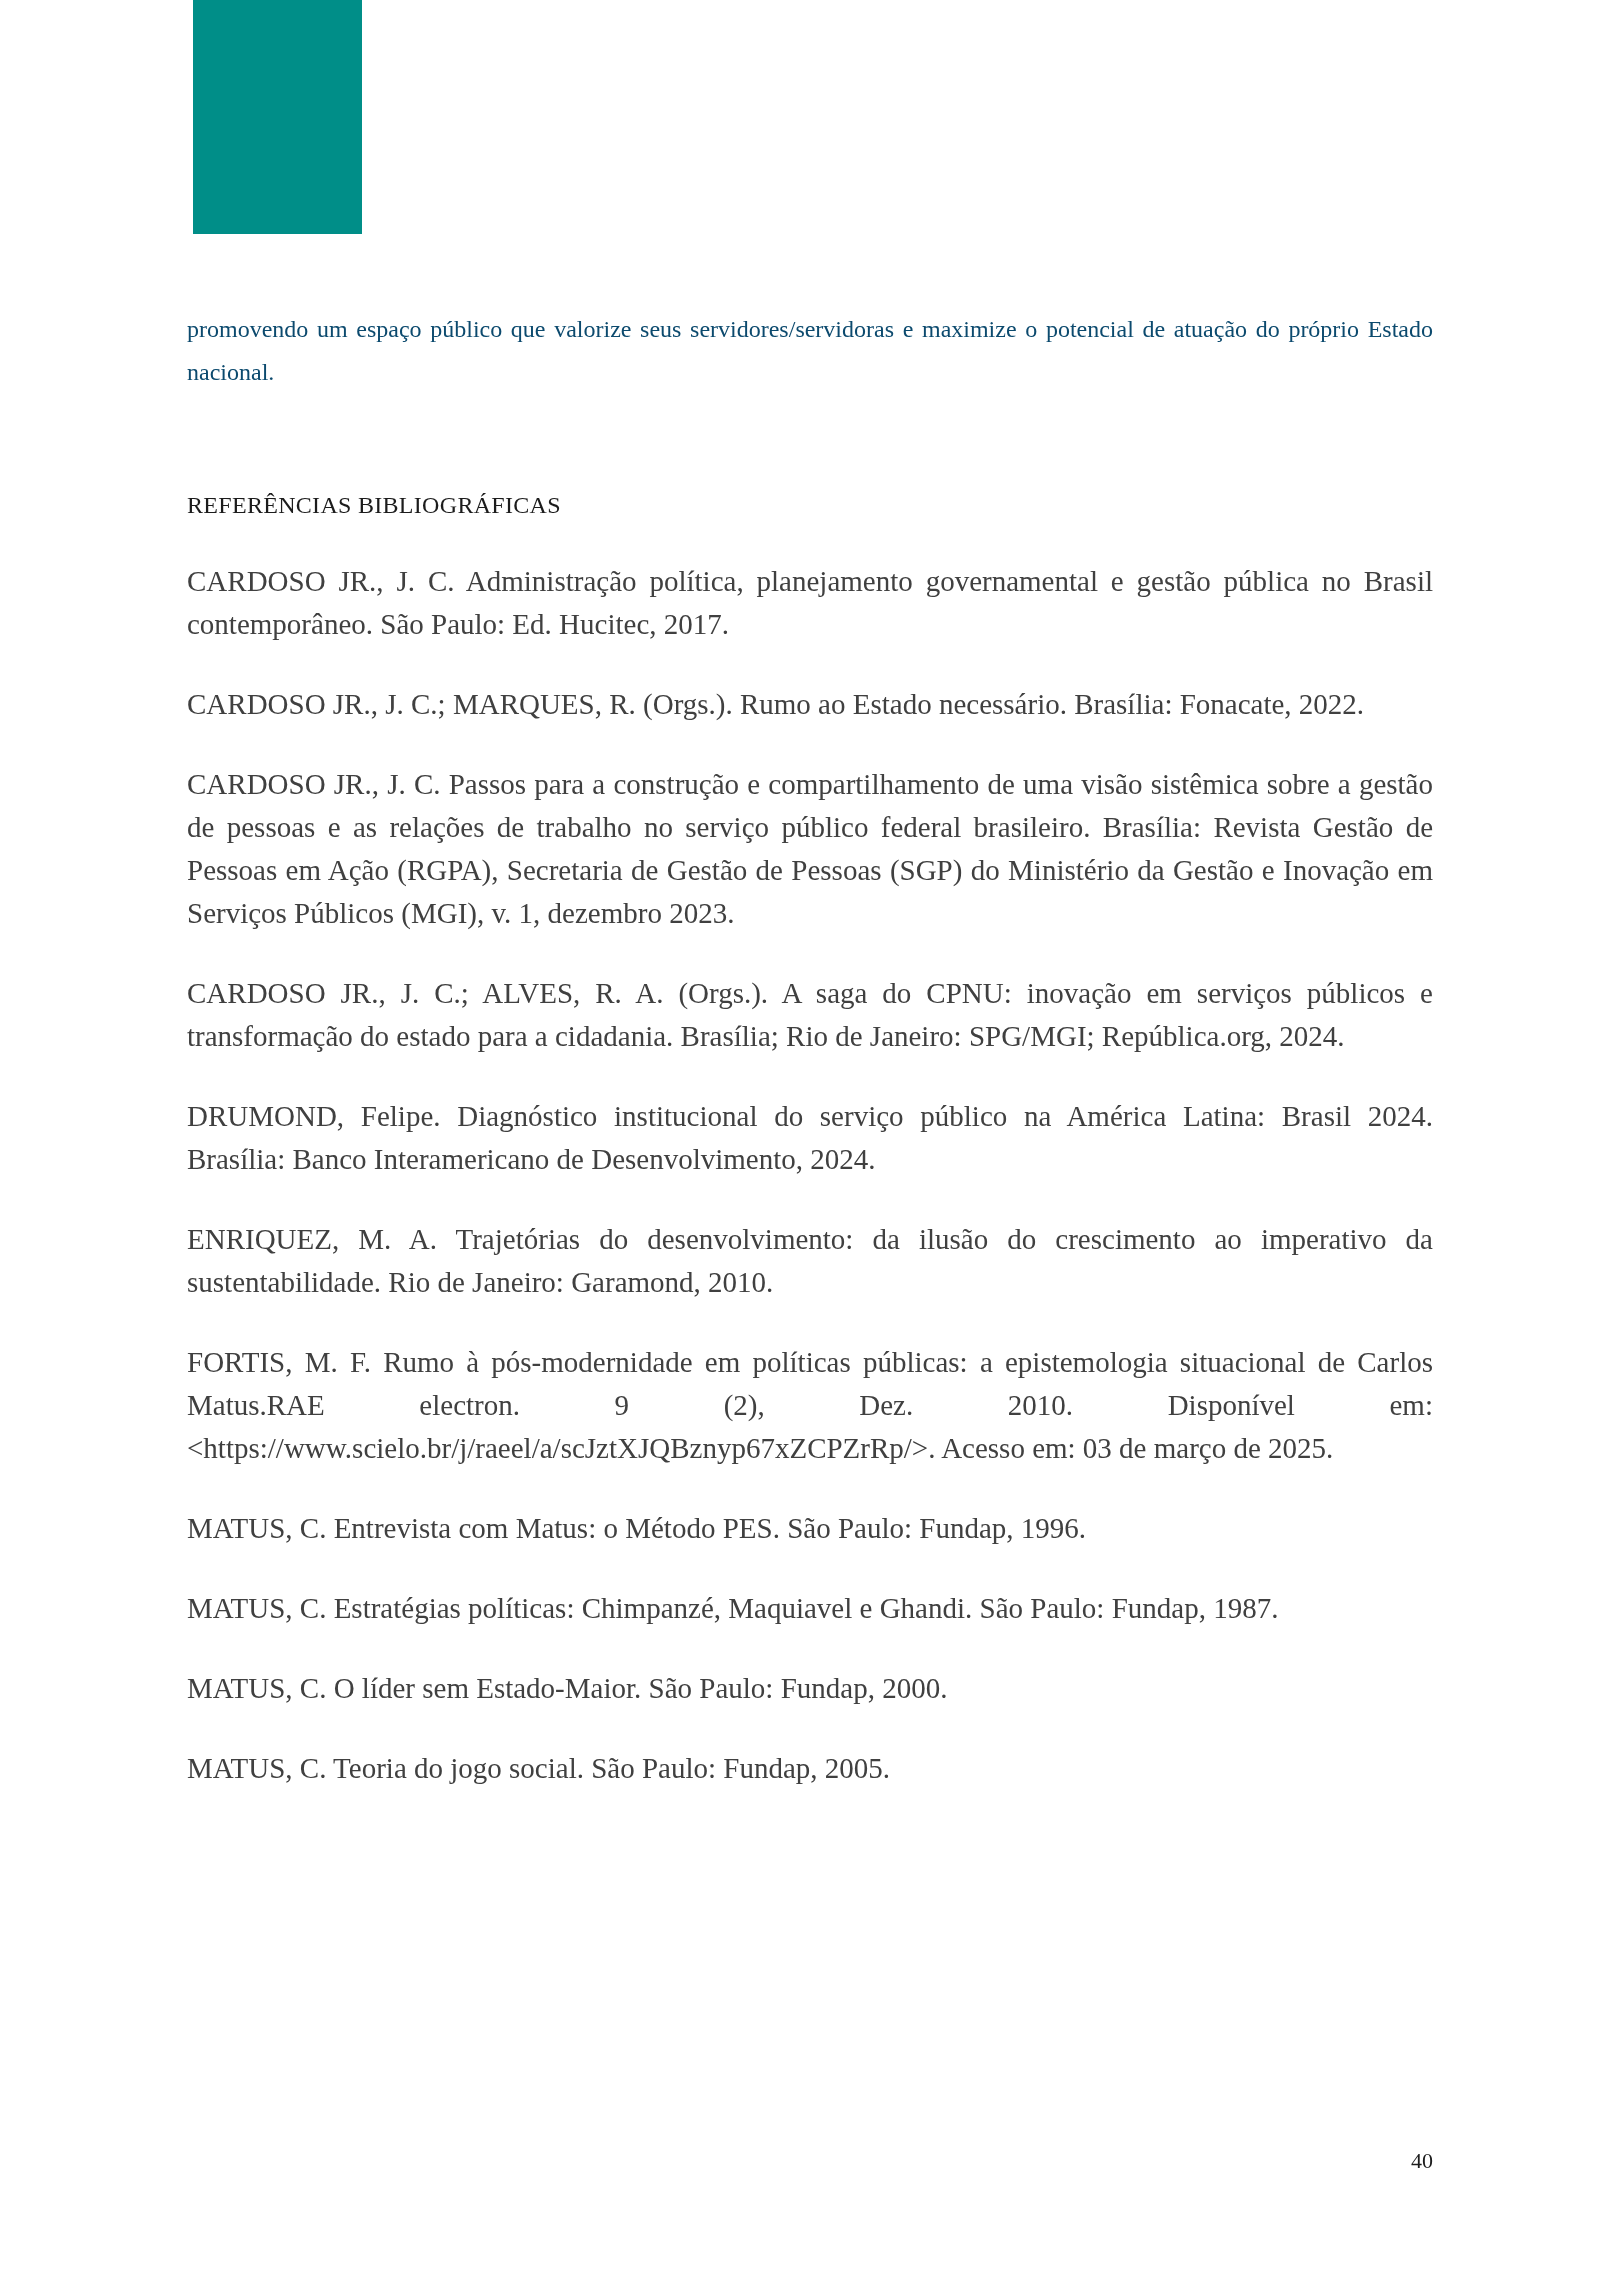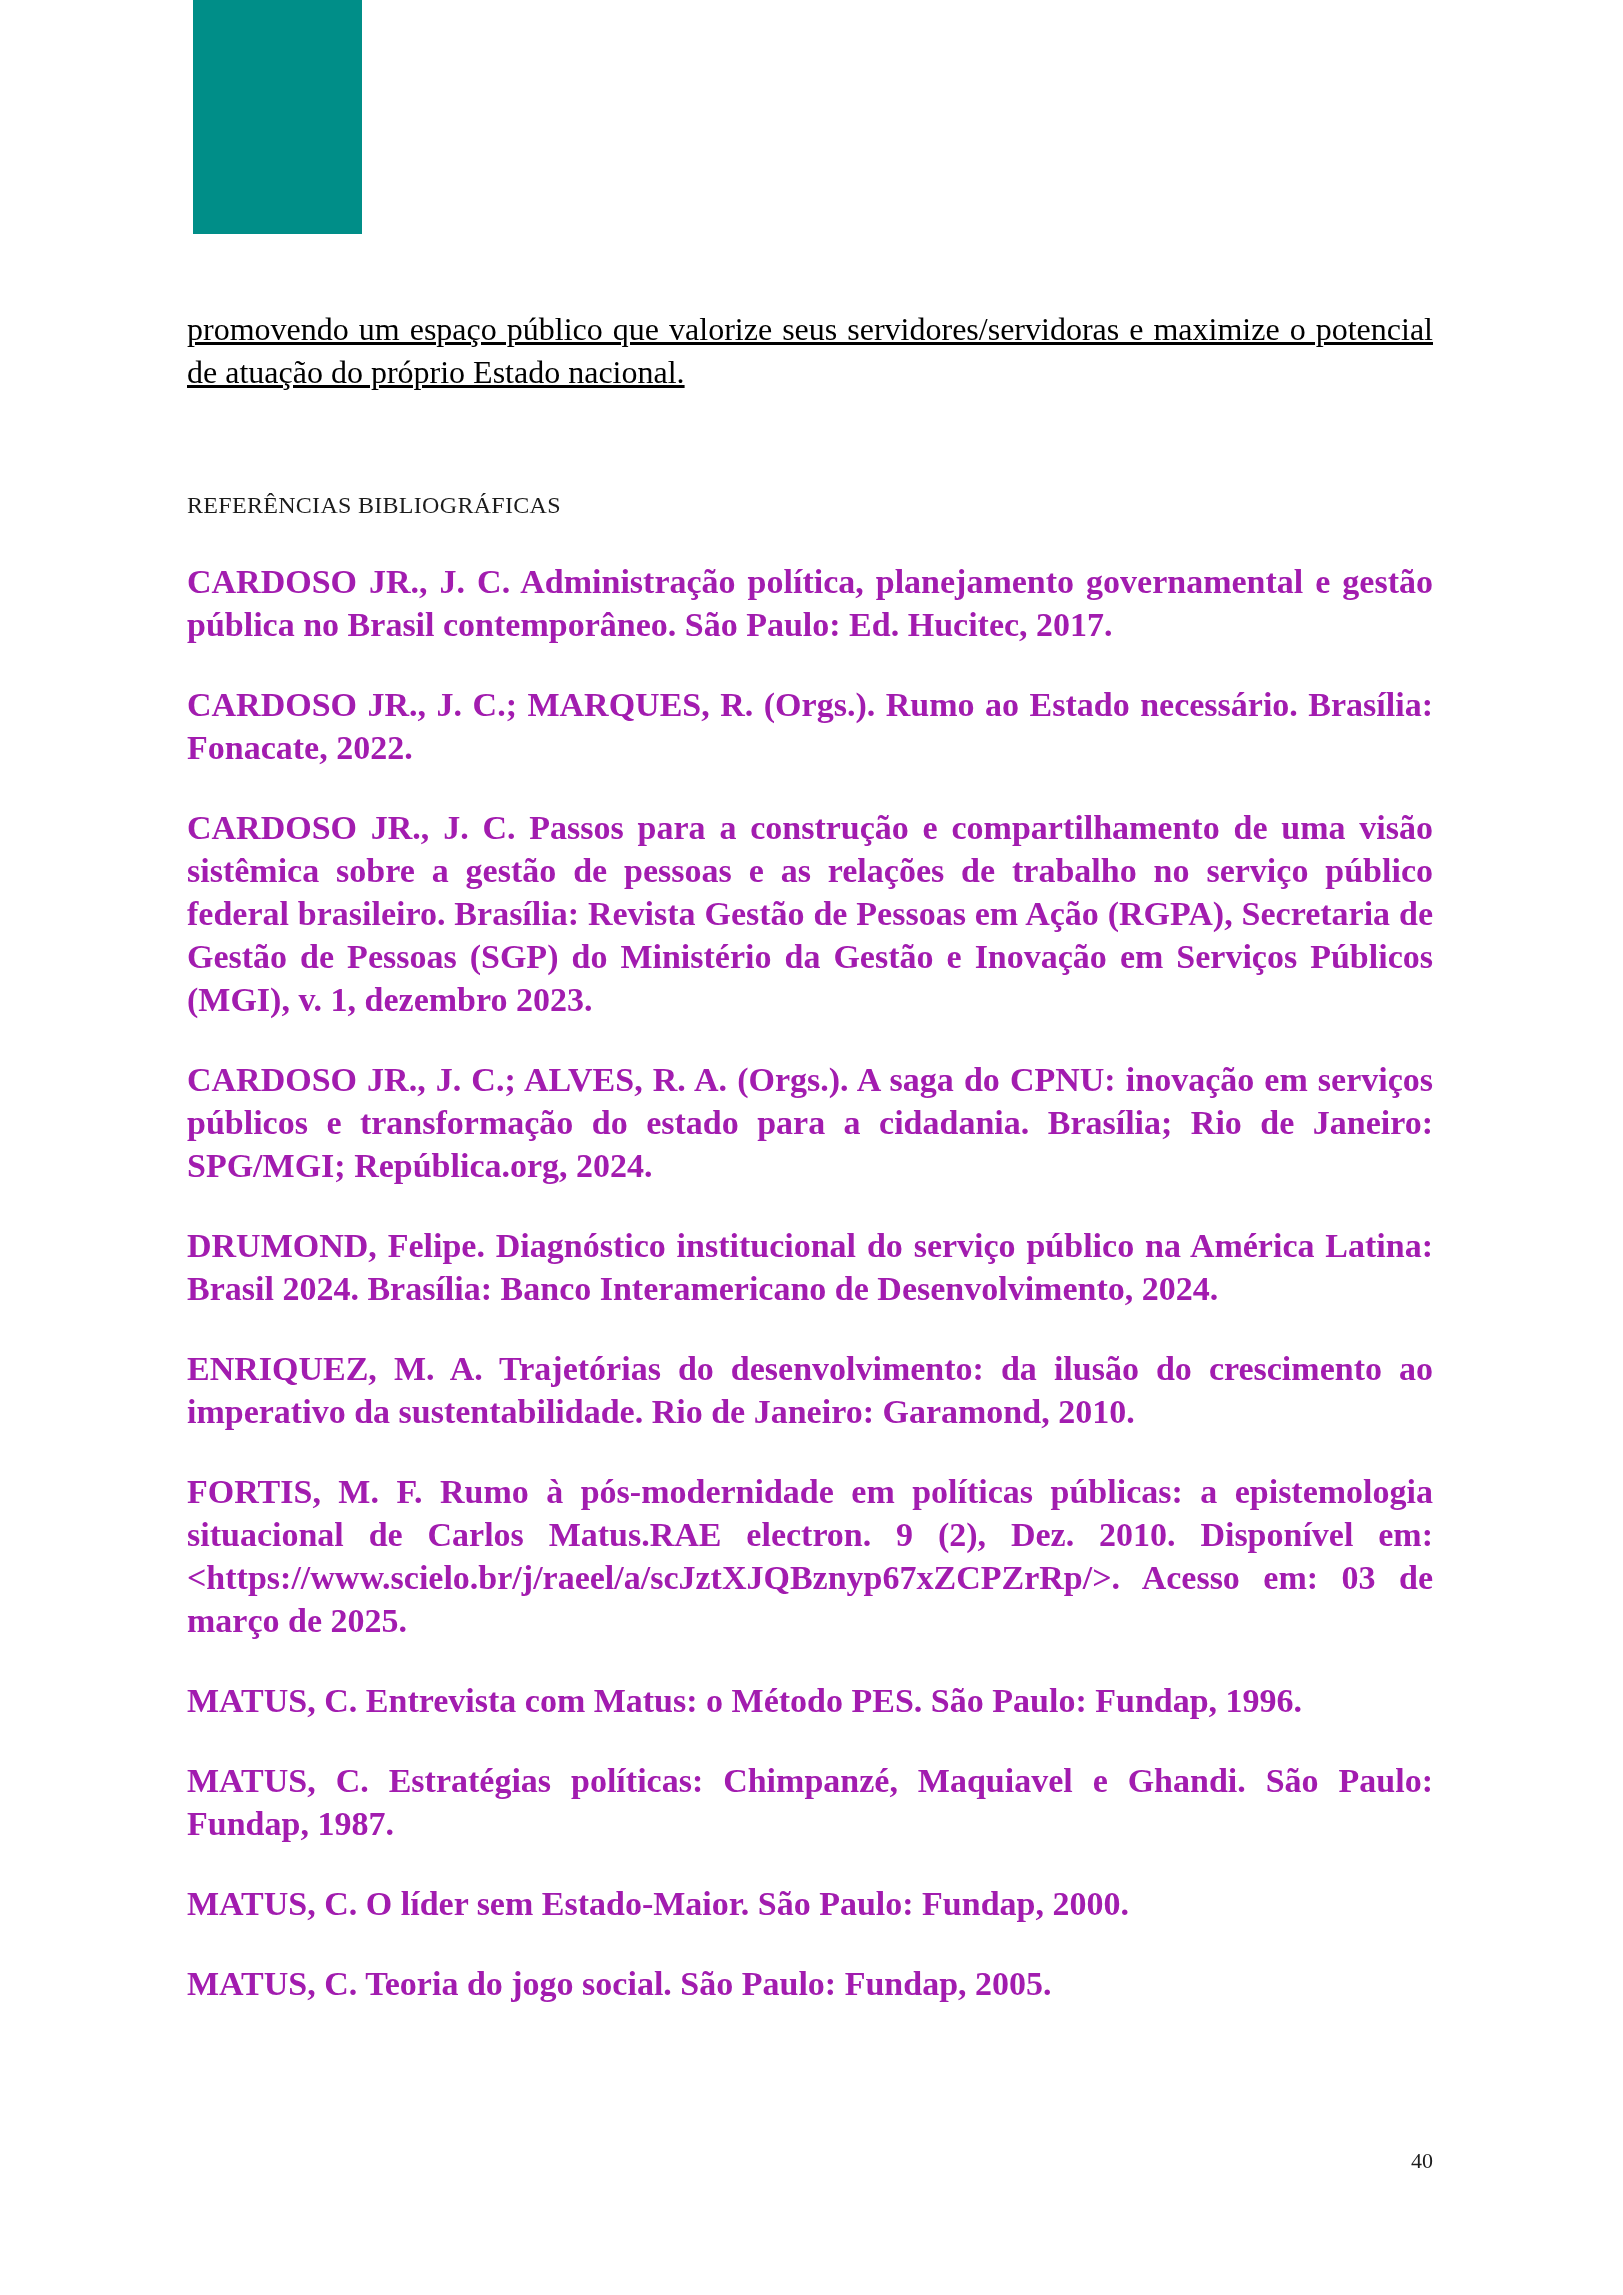--- a/index.html
+++ b/index.html
@@ -25,41 +25,39 @@
     background: #008E88; 
   }
   .content {
     position: absolute;
     left: 187px;
     top: 308px;
     width: 1246px;
   }
   .body-par {
     margin: 0;
-    font-size: 32px;
+    font-size: 24px;
     line-height: 43px;
     text-align: justify;
-    color: #000000;
-    text-decoration: underline;
+    color: #0c4a6e;
   }
   .heading {
     margin: 88px 0 31px 0;
     font-size: 24px;
     line-height: 47px;
     font-weight: 400;
     letter-spacing: 0.3px;
     color: #1c1c1c;
   }
   .ref {
     margin: 0 0 37px 0;
-    font-size: 34px;
+    font-size: 29px;
     line-height: 43px;
     text-align: justify;
-    color: #a21caf;
-    font-weight: bold;
+    color: #404040;
   }
   .page-number {
     position: absolute;
     top: 2148px;
     right: 190px;
     font-size: 22px;
     line-height: 26px;
     font-weight: 400;
     color: #1c1c1c;
   }

